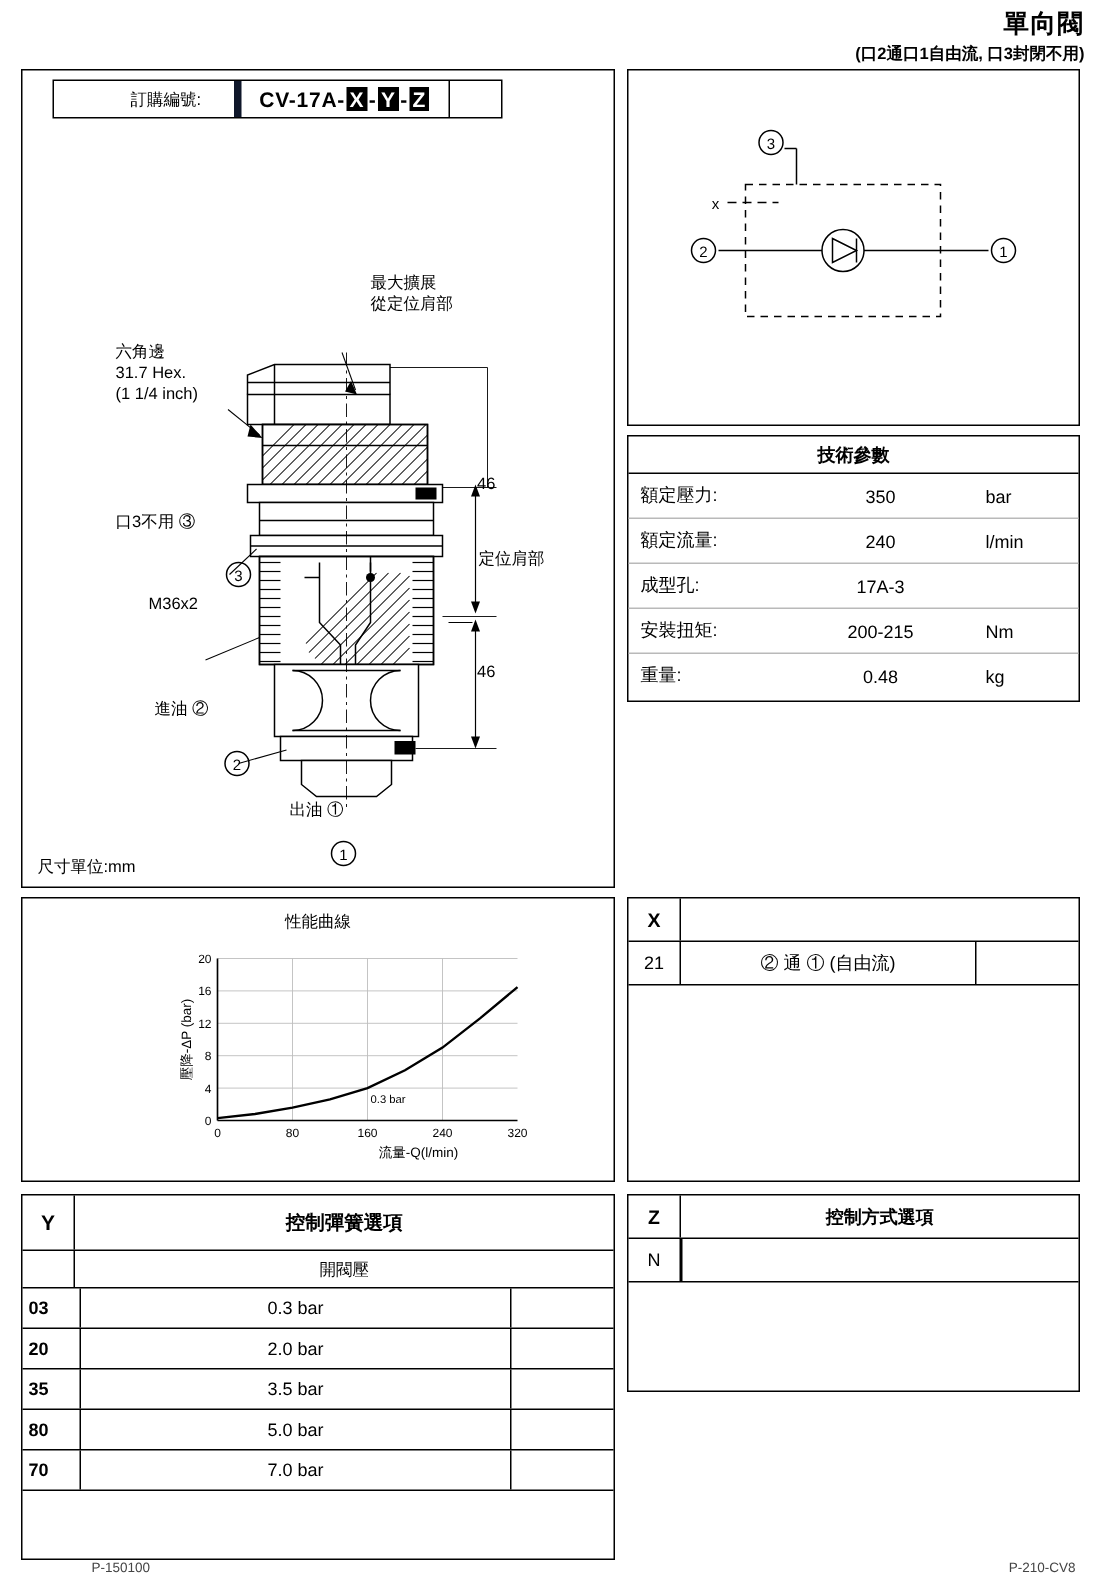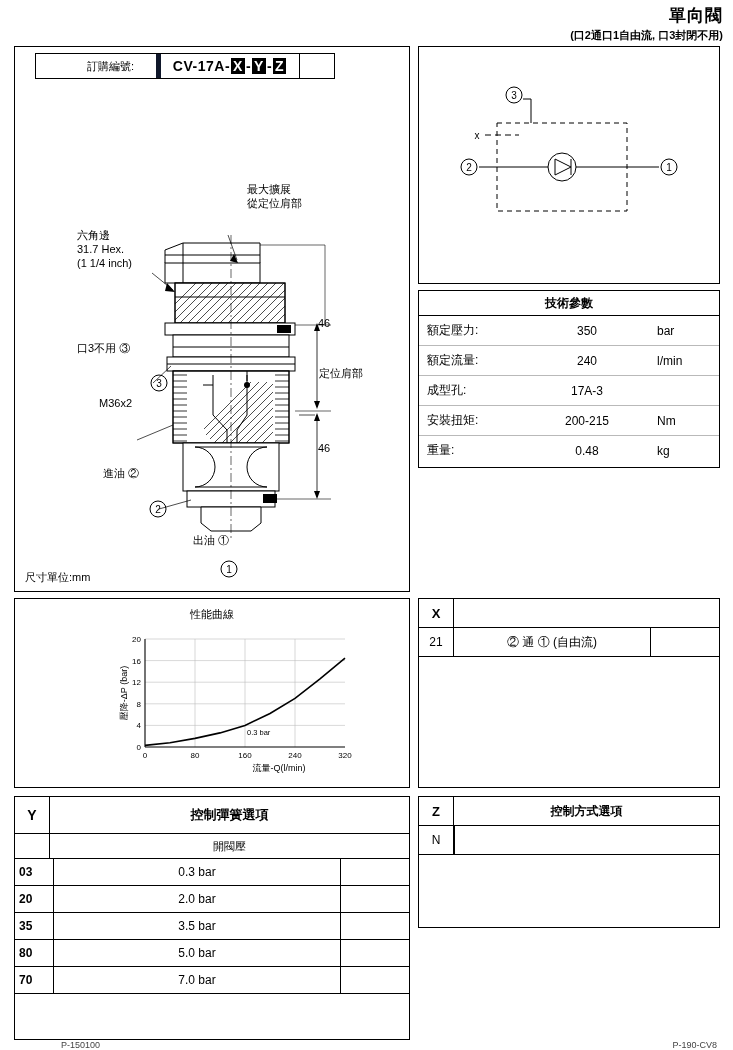--- a/index.html
+++ b/index.html
@@ -567,15 +567,15 @@
       <div class="code">Z</div>
       <div class="name">控制方式選項</div>
     </div>
     <div class="opt-row z-row">
       <div class="code">N</div>
       <div class="tail"></div>
     </div>
   </div>
 
   <div class="footer-left">P-150100</div>
-  <div class="footer-right">P-190-CV8</div>
+  <div class="footer-right">P-210-CV8</div>
 
 </div>
 
 </body></html>

